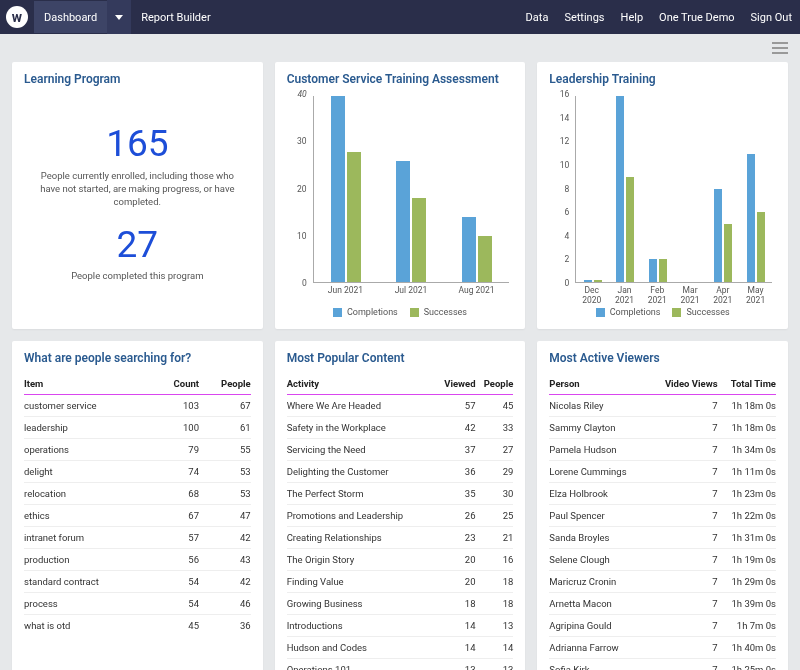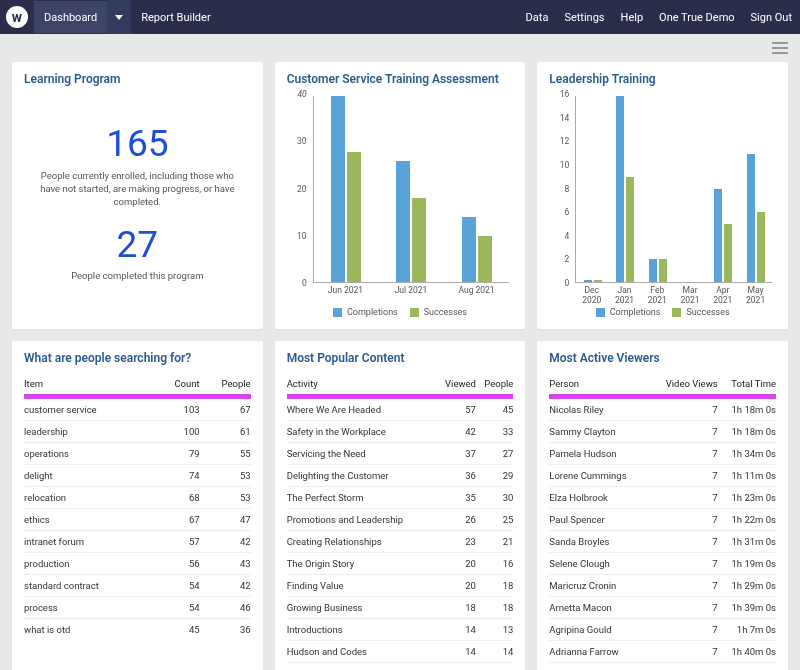--- a/index.html
+++ b/index.html
@@ -31,21 +31,21 @@
 .bar-group { flex: 1; display: flex; align-items: flex-end; justify-content: center; gap: 2px; height: 100%; }
 .bar { width: 14px; }
 .bar.blue { background: #5aa3d8; }
 .bar.green { background: #9cb85c; }
 .legend { position: absolute; bottom: 2px; left: 0; right: 0; display: flex; justify-content: center; gap: 12px; font-size: 9px; color: #555; }
 .legend-item { display: flex; align-items: center; gap: 5px; }
 .legend-sw { width: 9px; height: 9px; }
 .legend-sw.blue { background: #5aa3d8; }
 .legend-sw.green { background: #9cb85c; }
 table { width: 100%; border-collapse: collapse; font-size: 9.5px; }
-th { text-align: left; font-weight: 400; color: #222; padding: 5px 0; border-bottom: 5px solid #d946ef; }
+th { text-align: left; font-weight: 700; color: #222; padding: 5px 0; border-bottom: 1px solid #d946ef; }
 th.r, td.r { text-align: right; }
 td { padding: 5px 0; border-bottom: 1px solid #eee; color: #333; }
 tbody tr:last-child td { border-bottom: none; }
 .narrow-bar .bar { width: 8px; }
 </style>
 </head>
 <body>
 
 <div class="navbar">
   <div class="logo">

